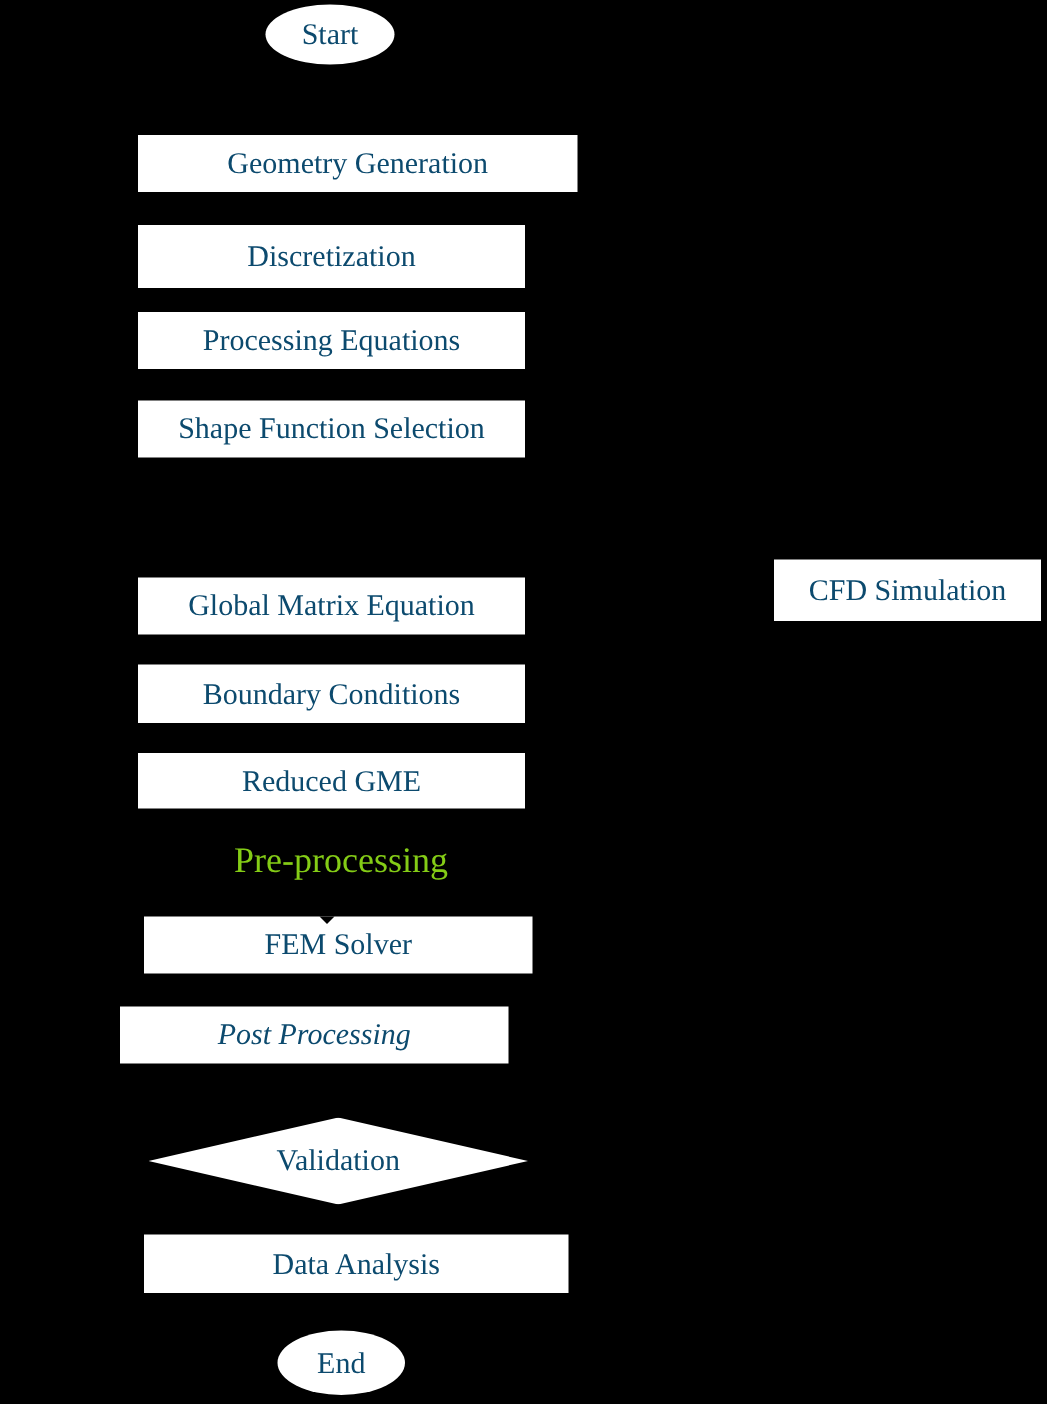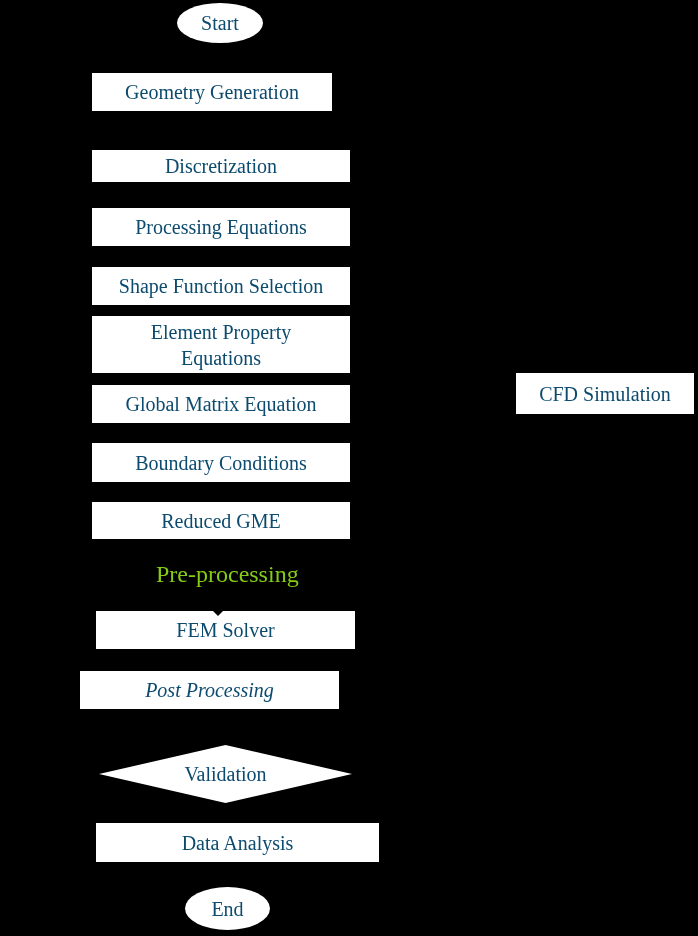--- a/index.html
+++ b/index.html
@@ -48,22 +48,22 @@
     position: absolute;
     width: 0;
     height: 0;
     border-left: 5px solid transparent;
     border-right: 5px solid transparent;
     border-top: 5px solid #000000;
   }
 
   
   .n-start      { left: 177px; top: 3px;   width: 86px;  height: 40px; }
-  .n-geometry   { left: 92px;  top: 73px;  width: 240px; height: 38px; }
-  .n-discret    { left: 92px;  top: 150px; width: 258px; height: 32px; justify-content: center; }
+  .n-geometry   { left: 92px;  top: 90px;  width: 293px; height: 38px; }
+  .n-discret    { left: 92px;  top: 150px; width: 258px; height: 42px; justify-content: center; }
   .n-governing  { left: 92px;  top: 208px; width: 258px; height: 38px; }
   .n-shape      { left: 92px;  top: 267px; width: 258px; height: 38px; }
   .n-element    { left: 92px;  top: 316px; width: 258px; height: 57px; }
   .n-global     { left: 92px;  top: 385px; width: 258px; height: 38px; }
   .n-boundary   { left: 92px;  top: 443px; width: 258px; height: 39px; }
   .n-reduced    { left: 92px;  top: 502px; width: 258px; height: 37px; }
   .l-preproc    { left: 156px; top: 561px; }
   .n-fem        { left: 96px;  top: 611px; width: 259px; height: 38px; }
   .n-post       { left: 80px;  top: 671px; width: 259px; height: 38px; font-style: italic; }
   .n-validation { left: 99px;  top: 745px; width: 253px; height: 58px; }
@@ -90,23 +90,20 @@
   </div>
 
   <div class="node n-governing">
     <span>Processing Equations</span>
   </div>
 
   <div class="node n-shape">
     <span>Shape Function Selection</span>
   </div>
 
-  <div class="node n-element">
-    <span class="wrap-narrow">Element Property Equations</span>
-  </div>
 
   <div class="node n-global">
     <span>Global Matrix Equation</span>
   </div>
 
   <div class="node n-boundary">
     <span>Boundary Conditions</span>
   </div>
 
   <div class="node n-reduced">

